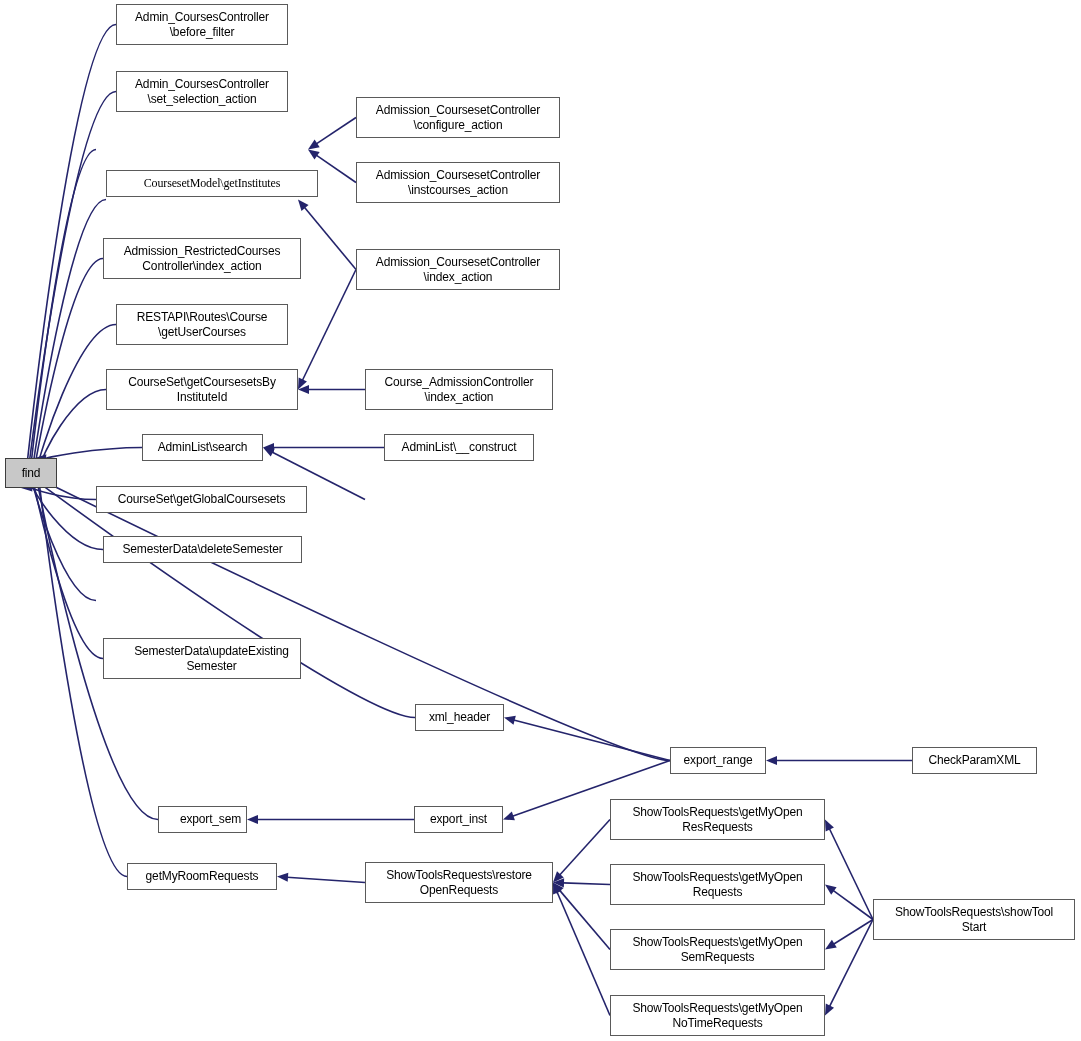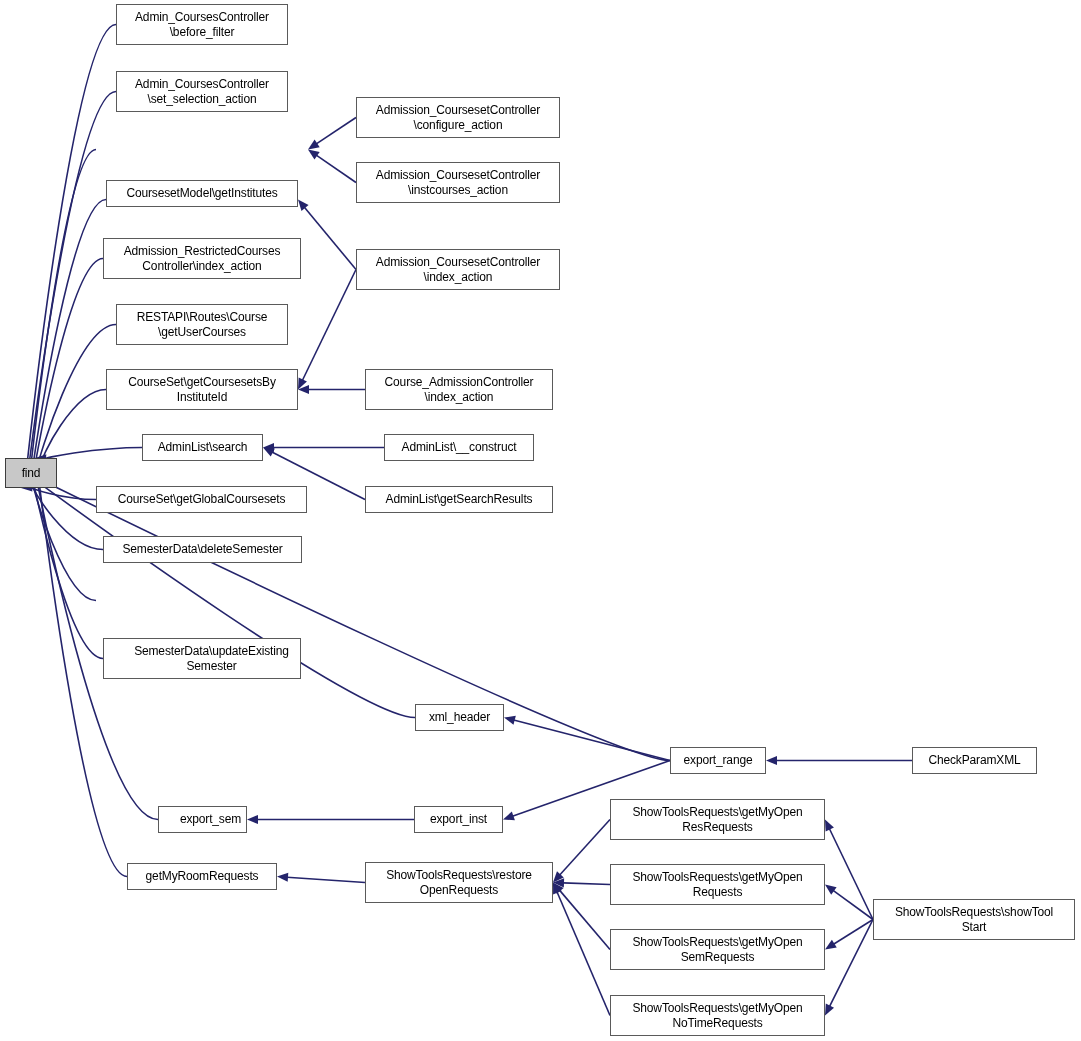--- a/index.html
+++ b/index.html
@@ -120,42 +120,41 @@
       <path d="M 873 919.5 L 833.4799830400509 944.2000105999682" stroke="#24246b" stroke-width="1.6" fill="none"></path>
       <polygon points="825,949.5 831.8899862200414,939.7692194615415 836.7659764680706,947.5708038583884" fill="#24246b"></polygon>
       <path d="M 873 919.5 L 829.4721359549995 1006.5557280900008" stroke="#24246b" stroke-width="1.6" fill="none"></path>
       <polygon points="825,1015.5 825.8049844719,1003.6041183597011 834.0337146290991,1007.7184834383007" fill="#24246b"></polygon>
     </svg>
 <div class="node root" style="left: 5px; top: 458px; width: 52px; height: 30px;">find</div>
     <div class="node" style="left: 116px; top: 4px; width: 172px; height: 41px;">Admin_CoursesController
 \before_filter</div>
     <div class="node" style="left: 116px; top: 71px; width: 172px; height: 41px;">Admin_CoursesController
 \set_selection_action</div>
-    <div class="node" style="left: 106px; top: 180px; width: 192px; height: 27px;">CoursesetModel\getInstitutes</div>
+    <div class="node" style="left: 106px; top: 170px; width: 212px; height: 27px; font-family: Liberation Serif, serif;">CoursesetModel\getInstitutes</div>
     <div class="node" style="left: 103px; top: 238px; width: 198px; height: 41px;">Admission_RestrictedCourses
 Controller\index_action</div>
     <div class="node" style="left: 116px; top: 304px; width: 172px; height: 41px;">RESTAPI\Routes\Course
 \getUserCourses</div>
     <div class="node" style="left: 106px; top: 369px; width: 192px; height: 41px;">CourseSet\getCoursesetsBy
 InstituteId</div>
     <div class="node" style="left: 142px; top: 434px; width: 121px; height: 27px;">AdminList\search</div>
     <div class="node" style="left: 96px; top: 486px; width: 211px; height: 27px;">CourseSet\getGlobalCoursesets</div>
     <div class="node" style="left: 103px; top: 536px; width: 199px; height: 27px;">SemesterData\deleteSemester</div>
     <div class="node" style="left: 103px; top: 638px; width: 198px; height: 41px; padding-left: 19px;">SemesterData\updateExisting
 Semester</div>
     <div class="node" style="left: 356px; top: 97px; width: 204px; height: 41px;">Admission_CoursesetController
 \configure_action</div>
     <div class="node" style="left: 356px; top: 162px; width: 204px; height: 41px;">Admission_CoursesetController
 \instcourses_action</div>
     <div class="node" style="left: 356px; top: 249px; width: 204px; height: 41px;">Admission_CoursesetController
 \index_action</div>
     <div class="node" style="left: 365px; top: 369px; width: 188px; height: 41px;">Course_AdmissionController
 \index_action</div>
     <div class="node" style="left: 384px; top: 434px; width: 150px; height: 27px;">AdminList\__construct</div>
-    <div class="node" style="left: 365px; top: 486px; width: 188px; height: 27px;">AdminList\getSearchResults</div>
     <div class="node" style="left: 415px; top: 704px; width: 89px; height: 27px;">xml_header</div>
     <div class="node" style="left: 158px; top: 806px; width: 89px; height: 27px; padding-left: 16px;">export_sem</div>
     <div class="node" style="left: 414px; top: 806px; width: 89px; height: 27px;">export_inst</div>
     <div class="node" style="left: 127px; top: 863px; width: 150px; height: 27px;">getMyRoomRequests</div>
     <div class="node" style="left: 365px; top: 862px; width: 188px; height: 41px;">ShowToolsRequests\restore
 OpenRequests</div>
     <div class="node" style="left: 670px; top: 747px; width: 96px; height: 27px;">export_range</div>
     <div class="node" style="left: 610px; top: 799px; width: 215px; height: 41px;">ShowToolsRequests\getMyOpen
 ResRequests</div>
     <div class="node" style="left: 610px; top: 864px; width: 215px; height: 41px;">ShowToolsRequests\getMyOpen

